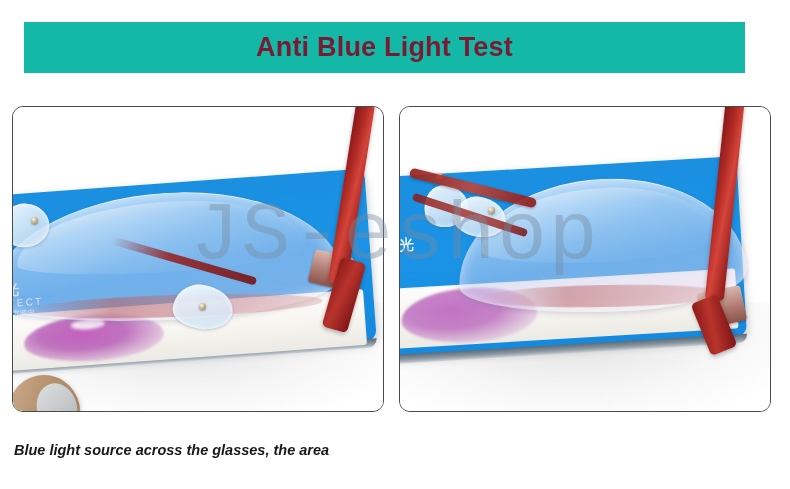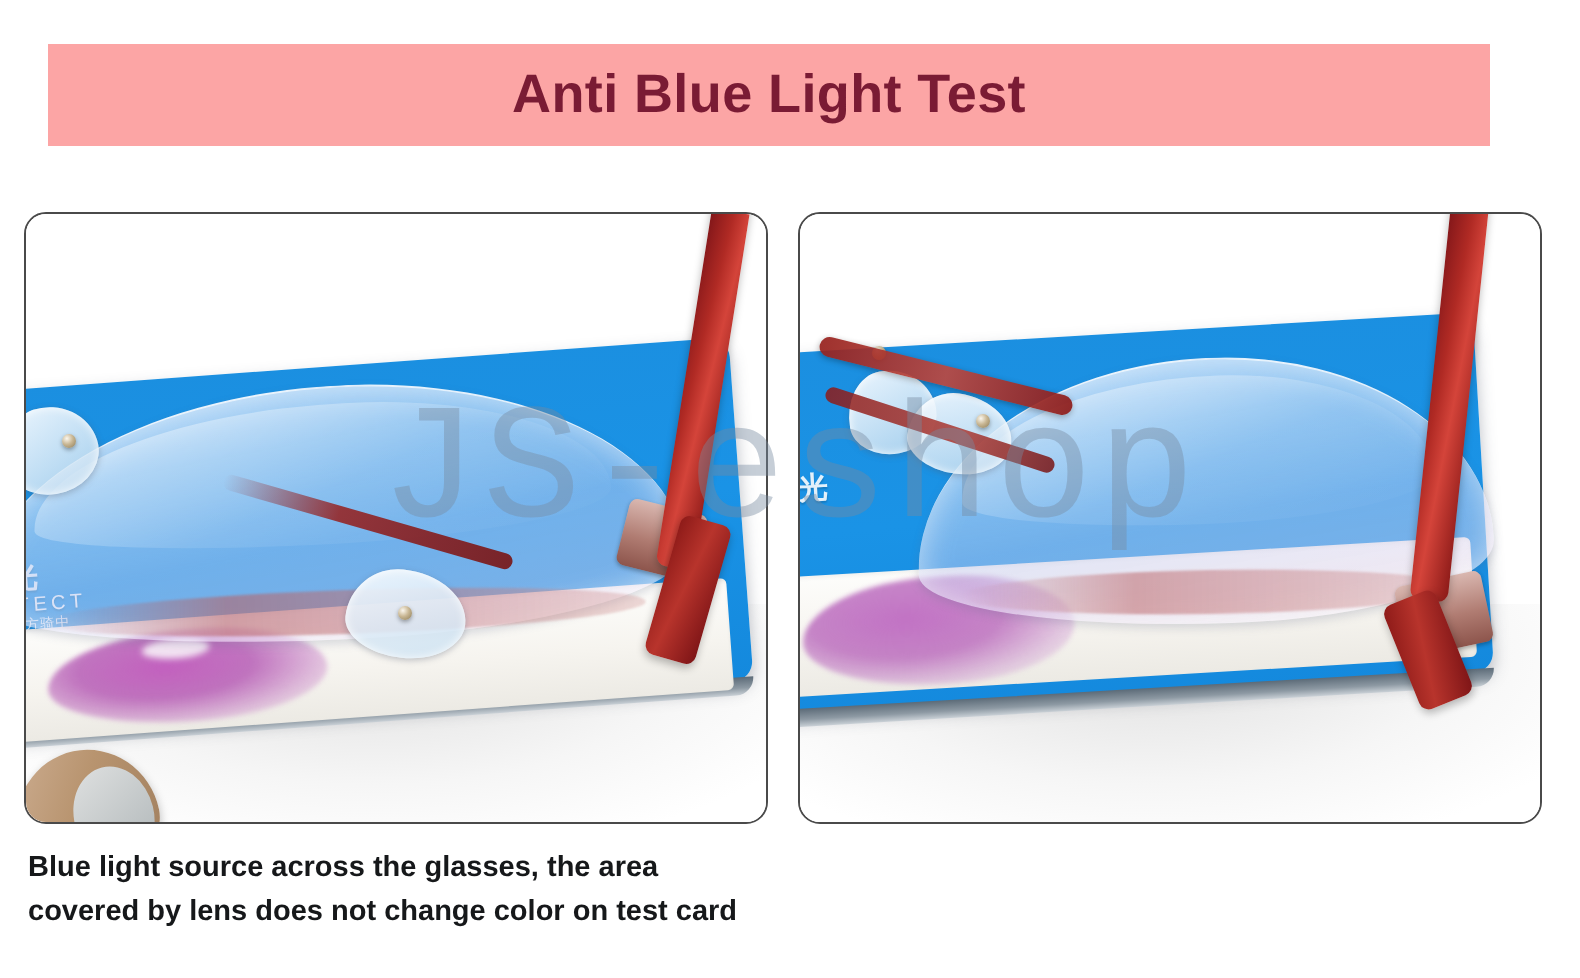--- a/index.html
+++ b/index.html
@@ -16,21 +16,21 @@
     -webkit-font-smoothing: antialiased;
   }
 
   
   #title-banner {
     position: absolute;
     left: 24px;
     top: 22px;
     width: 721px;
     height: 51px;
-    background: #fca5a5;
+    background: #14b8a6;
     display: flex;
     align-items: center;
     justify-content: center;
   }
   #title-text {
     font-size: 27px;
     font-weight: bold;
     color: #7a1b34;
     letter-spacing: 0.2px;
     font-family: "Liberation Sans", sans-serif;
@@ -218,26 +218,27 @@
     font-size: 82px;
     font-weight: 300;
     color: rgba(120,138,160,0.42);
     letter-spacing: 2px;
     font-family: Liberation Mono, monospace;
   }
 
   
   .caption {
     position: absolute;
-    top: 423px;
+    top: 439px;
     font-size: 14.5px;
     font-weight: bold;
     color: #16181a;
     line-height: 1.55;
     font-family: "Liberation Sans", sans-serif;
+    font-style: italic;
   }
   #caption-left  { left: 14px;  width: 370px; }
   #caption-right { left: 422px; width: 368px; }
   .caption-line { display: block; white-space: nowrap; }
 </style>
 </head>
 <body>
 
 <div id="title-banner">
   <div id="title-text">Anti Blue Light Test</div>
@@ -345,17 +346,16 @@
     </div>
   </div>
 </div>
 
 <div id="watermark">
   <div id="watermark-text">JS-eshop</div>
 </div>
 
 <div class="caption" id="caption-left">
   <span class="caption-line">Blue light source across the glasses, the area</span>
-  <span class="caption-line">covered by lens does not change color on test card</span>
 </div>
 
 <div class="caption" id="caption-right">
 </div>
 
 </body></html>

